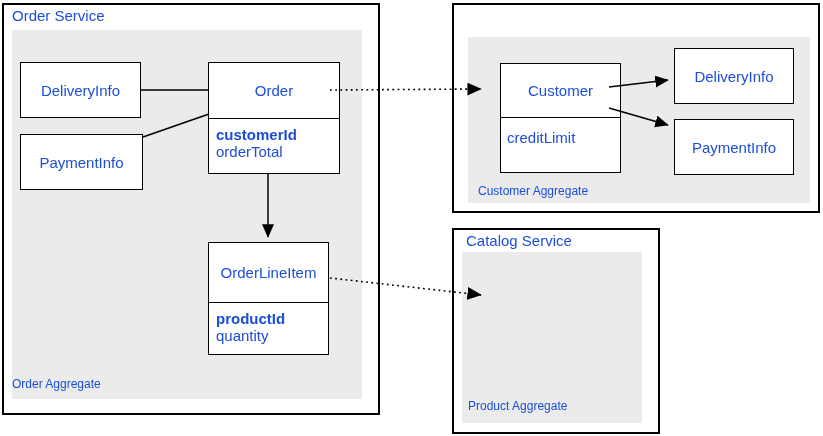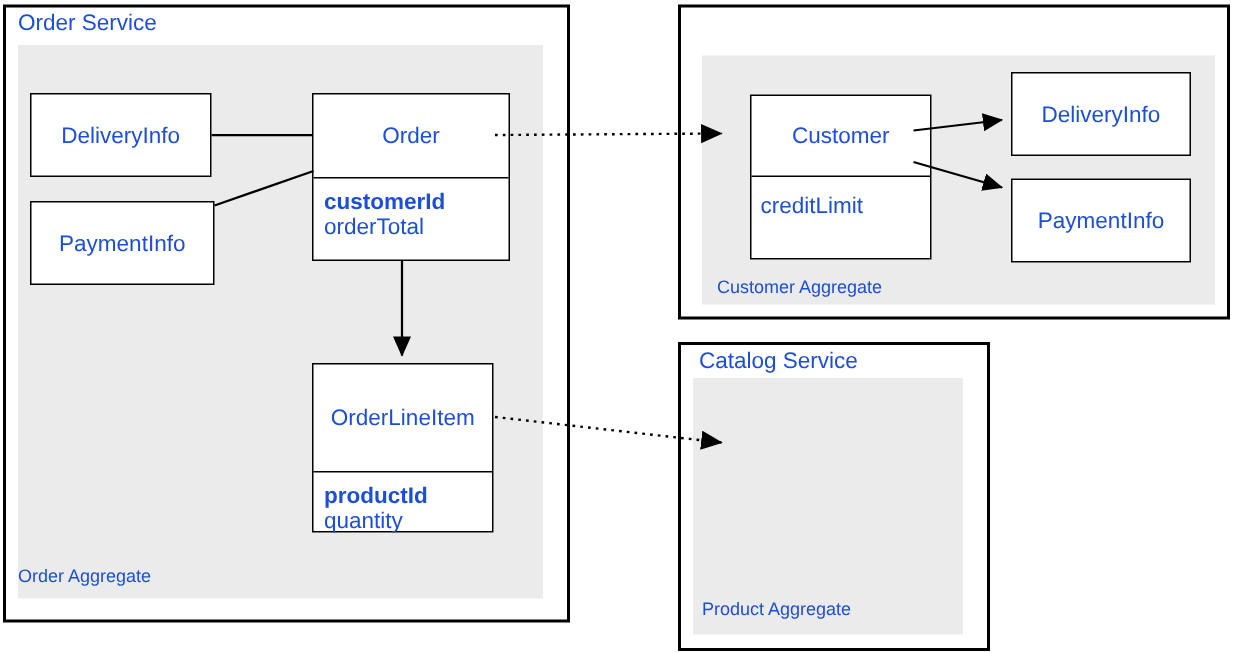--- a/index.html
+++ b/index.html
@@ -94,21 +94,21 @@
 
   <div class="entity split" style="left:208px; top:62px; width:132px; height:112px;">
     <div class="entity-header" style="height:56px;">Order</div>
     <div class="entity-attrs">
       <div class="attr-key">customerId</div>
       <div class="attr">orderTotal</div>
     </div>
   </div>
 
   <div class="entity split" style="left:208px; top:242px; width:121px; height:113px;">
-    <div class="entity-header" style="height:72px;">OrderLineItem</div>
+    <div class="entity-header" style="height:60px;">OrderLineItem</div>
     <div class="entity-attrs">
       <div class="attr-key">productId</div>
       <div class="attr">quantity</div>
     </div>
   </div>
 
   <div class="service-frame" style="left:452px; top:3px; width:368px; height:210px;"></div>
   <div class="aggregate-region" style="left:468px; top:37px; width:342px; height:166px;"></div>
   <div class="aggregate-label" style="left:478px; top:184px;">Customer Aggregate</div>
 

